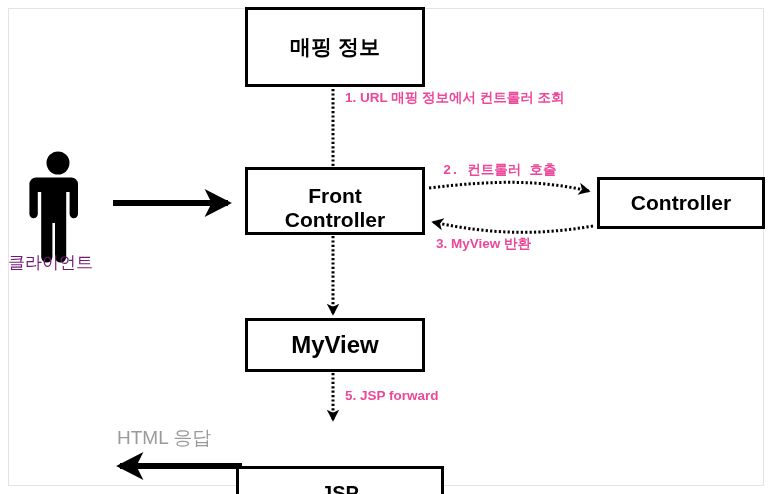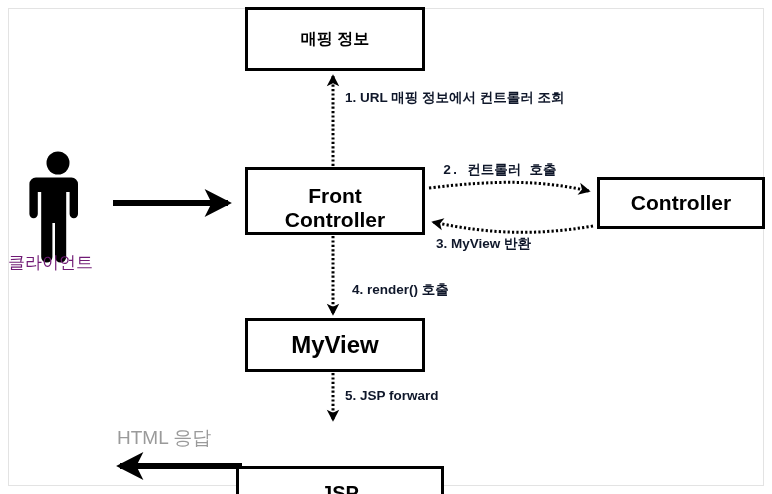--- a/index.html
+++ b/index.html
@@ -39,22 +39,22 @@
     display: flex;
     align-items: center;
     justify-content: center;
     text-align: center;
     color: #000000;
     font-weight: 700;
     line-height: 1.15;
     z-index: 6;
   }
   .node-mapping {
-    left: 245px; top: 7px; width: 180px; height: 64px;
-    font-size: 16px;
+    left: 245px; top: 7px; width: 180px; height: 80px;
+    font-size: 21px;
   }
   .node-front {
     left: 245px; top: 167px; width: 180px; height: 68px;
     font-size: 21px;
     align-items: flex-end;
   }
   .node-controller {
     left: 597px; top: 177px; width: 168px; height: 52px;
     font-size: 21px;
   }
@@ -71,21 +71,21 @@
   
   .lbl {
     position: absolute;
     color: #808080;
     white-space: nowrap;
     z-index: 7;
   }
   .lbl-step {
     font-size: 13.5px;
     font-weight: 700;
-    color: #0f172a;
+    color: #ec4899;
   }
   .lbl-plain {
     font-size: 19px;
     font-weight: 400;
     color: #9a9a9a;
   }
   .lbl-client {
     font-size: 17px;
     font-weight: 400;
     color: #701a75;
@@ -168,20 +168,19 @@
     <span>JSP</span>
   </div>
 
 
   <div class="lbl lbl-step l-step1">1. URL 매핑 정보에서 컨트롤러 조회</div>
 
   <div class="lbl lbl-step l-step2">2. 컨트롤러 호출</div>
 
   <div class="lbl lbl-step l-step3">3. MyView 반환</div>
 
-  <div class="lbl lbl-step l-step4">4. render() 호출</div>
 
   <div class="lbl lbl-step l-step5">5. JSP forward</div>
 
   <div class="lbl lbl-plain l-html">HTML 응답</div>
 
   <div class="lbl lbl-client l-client">클라이언트</div>
 </div>
 
 </body></html>

